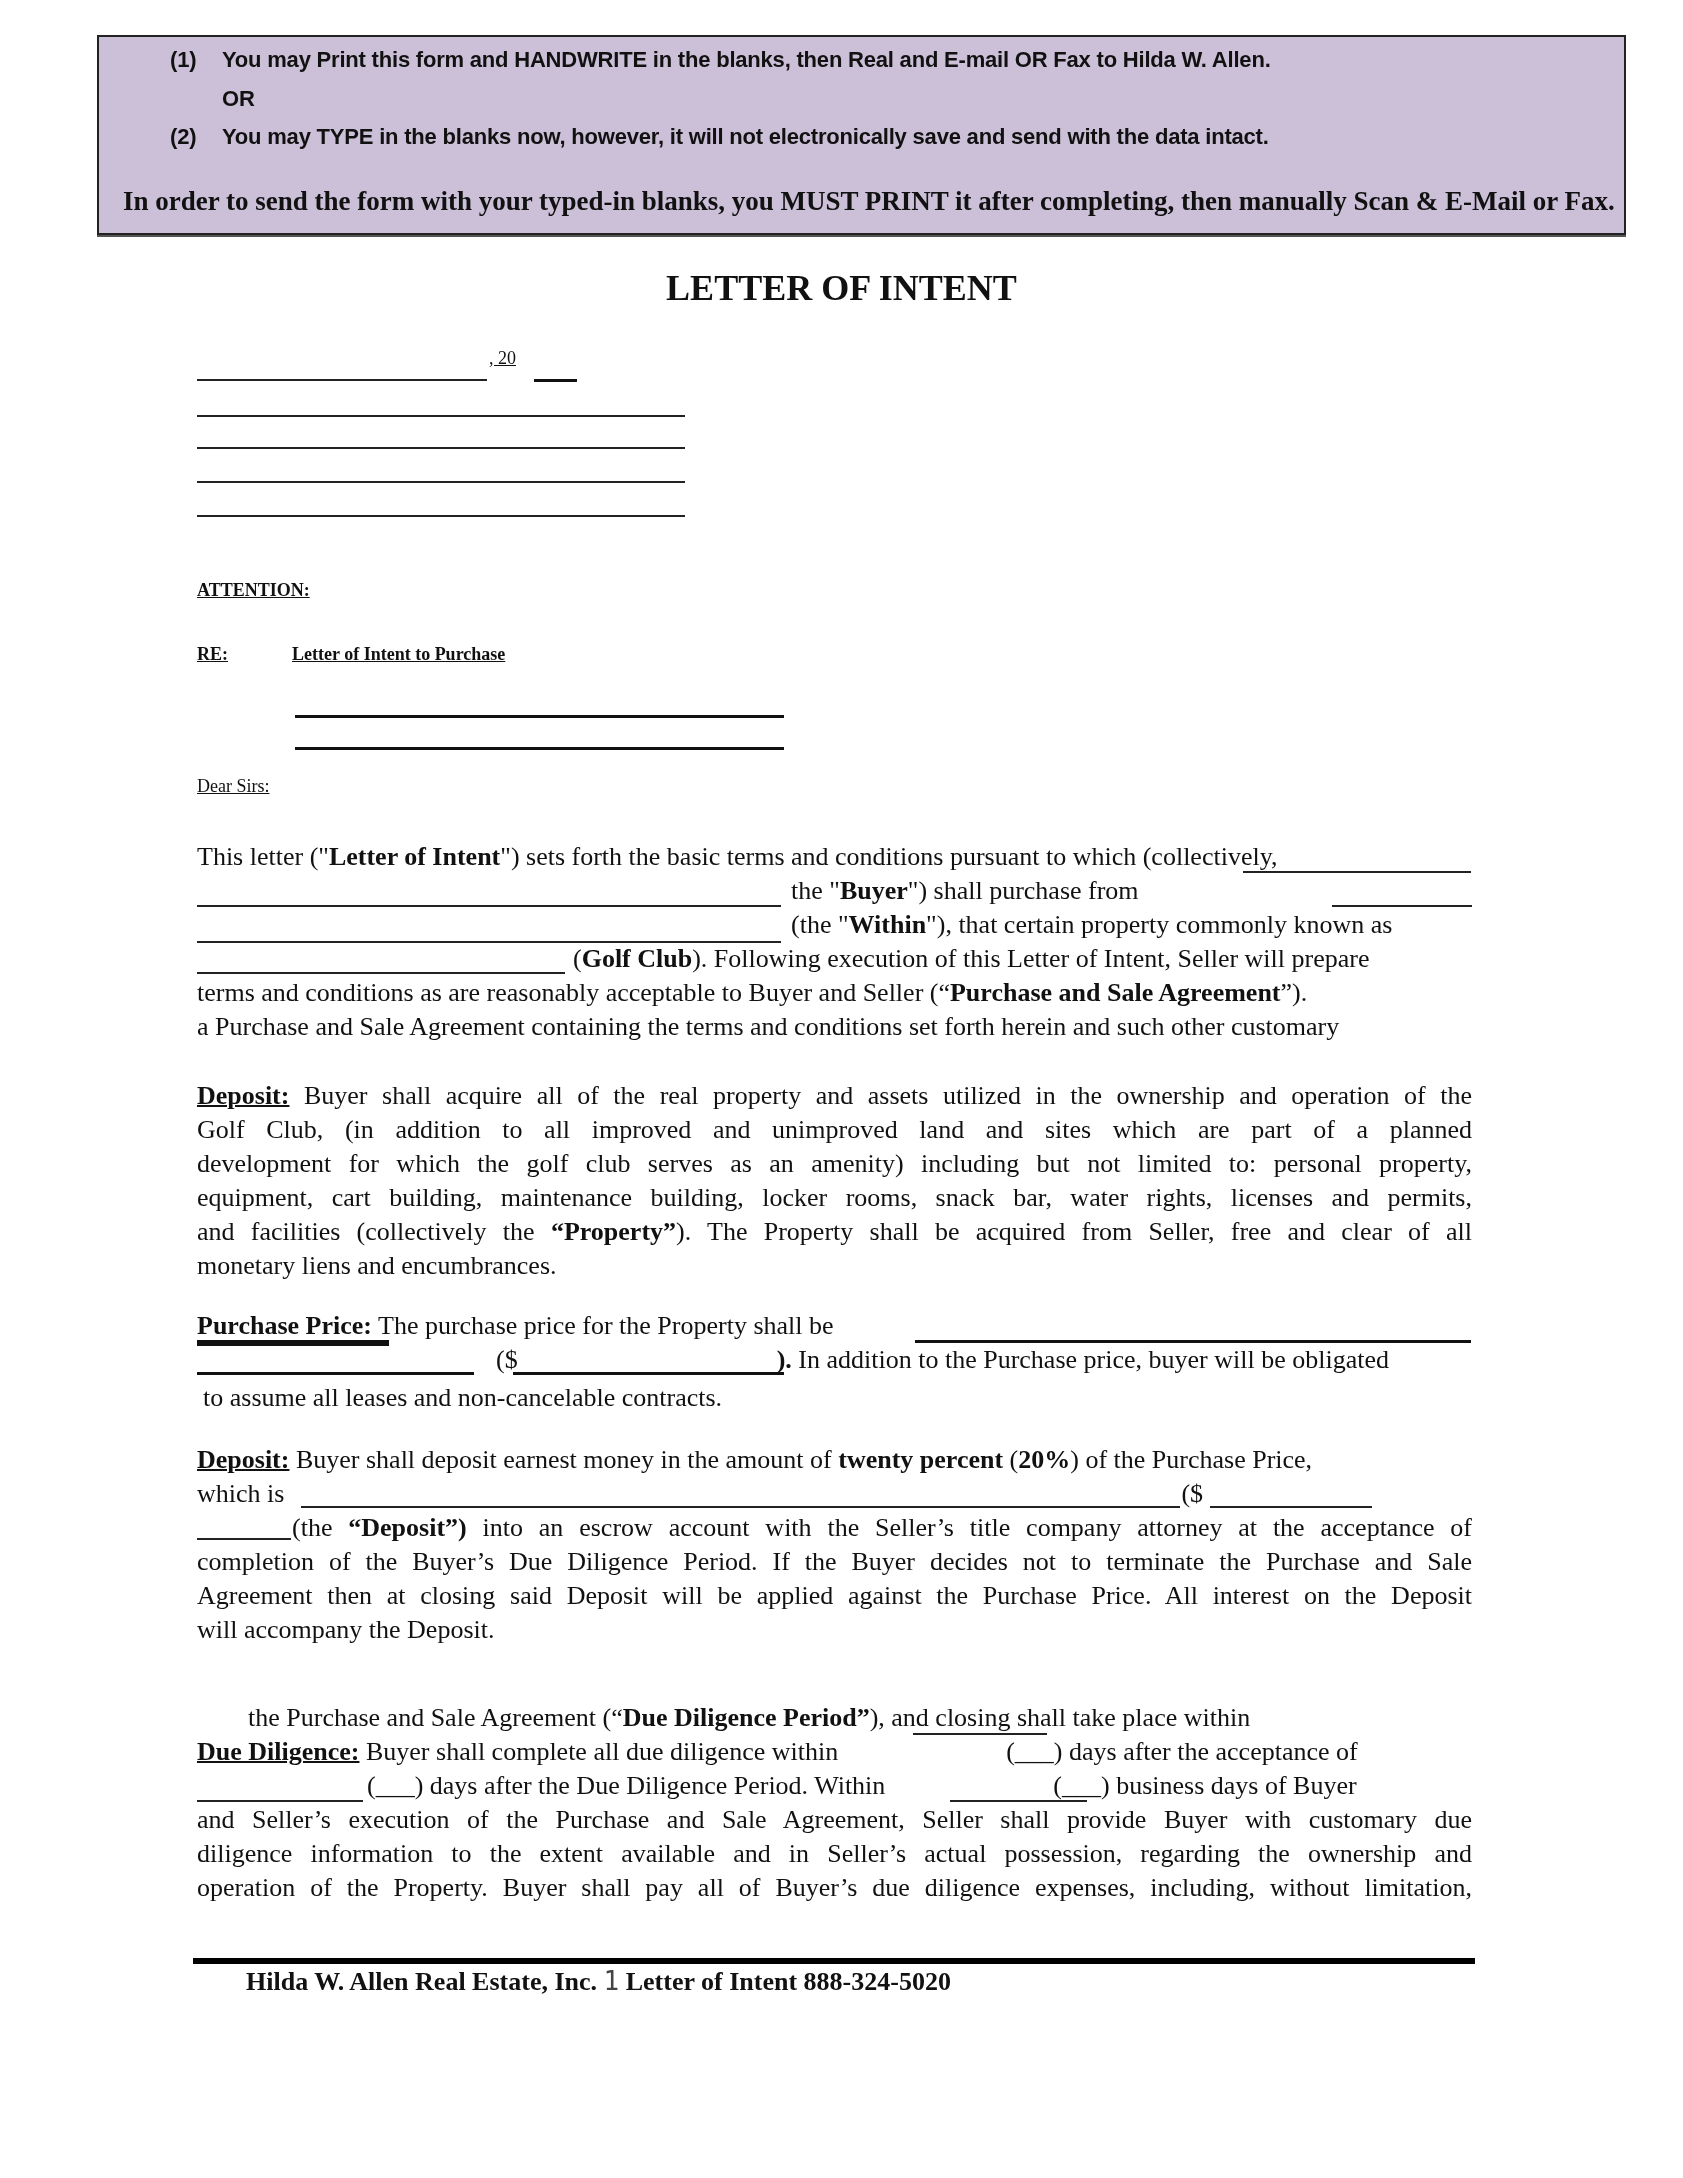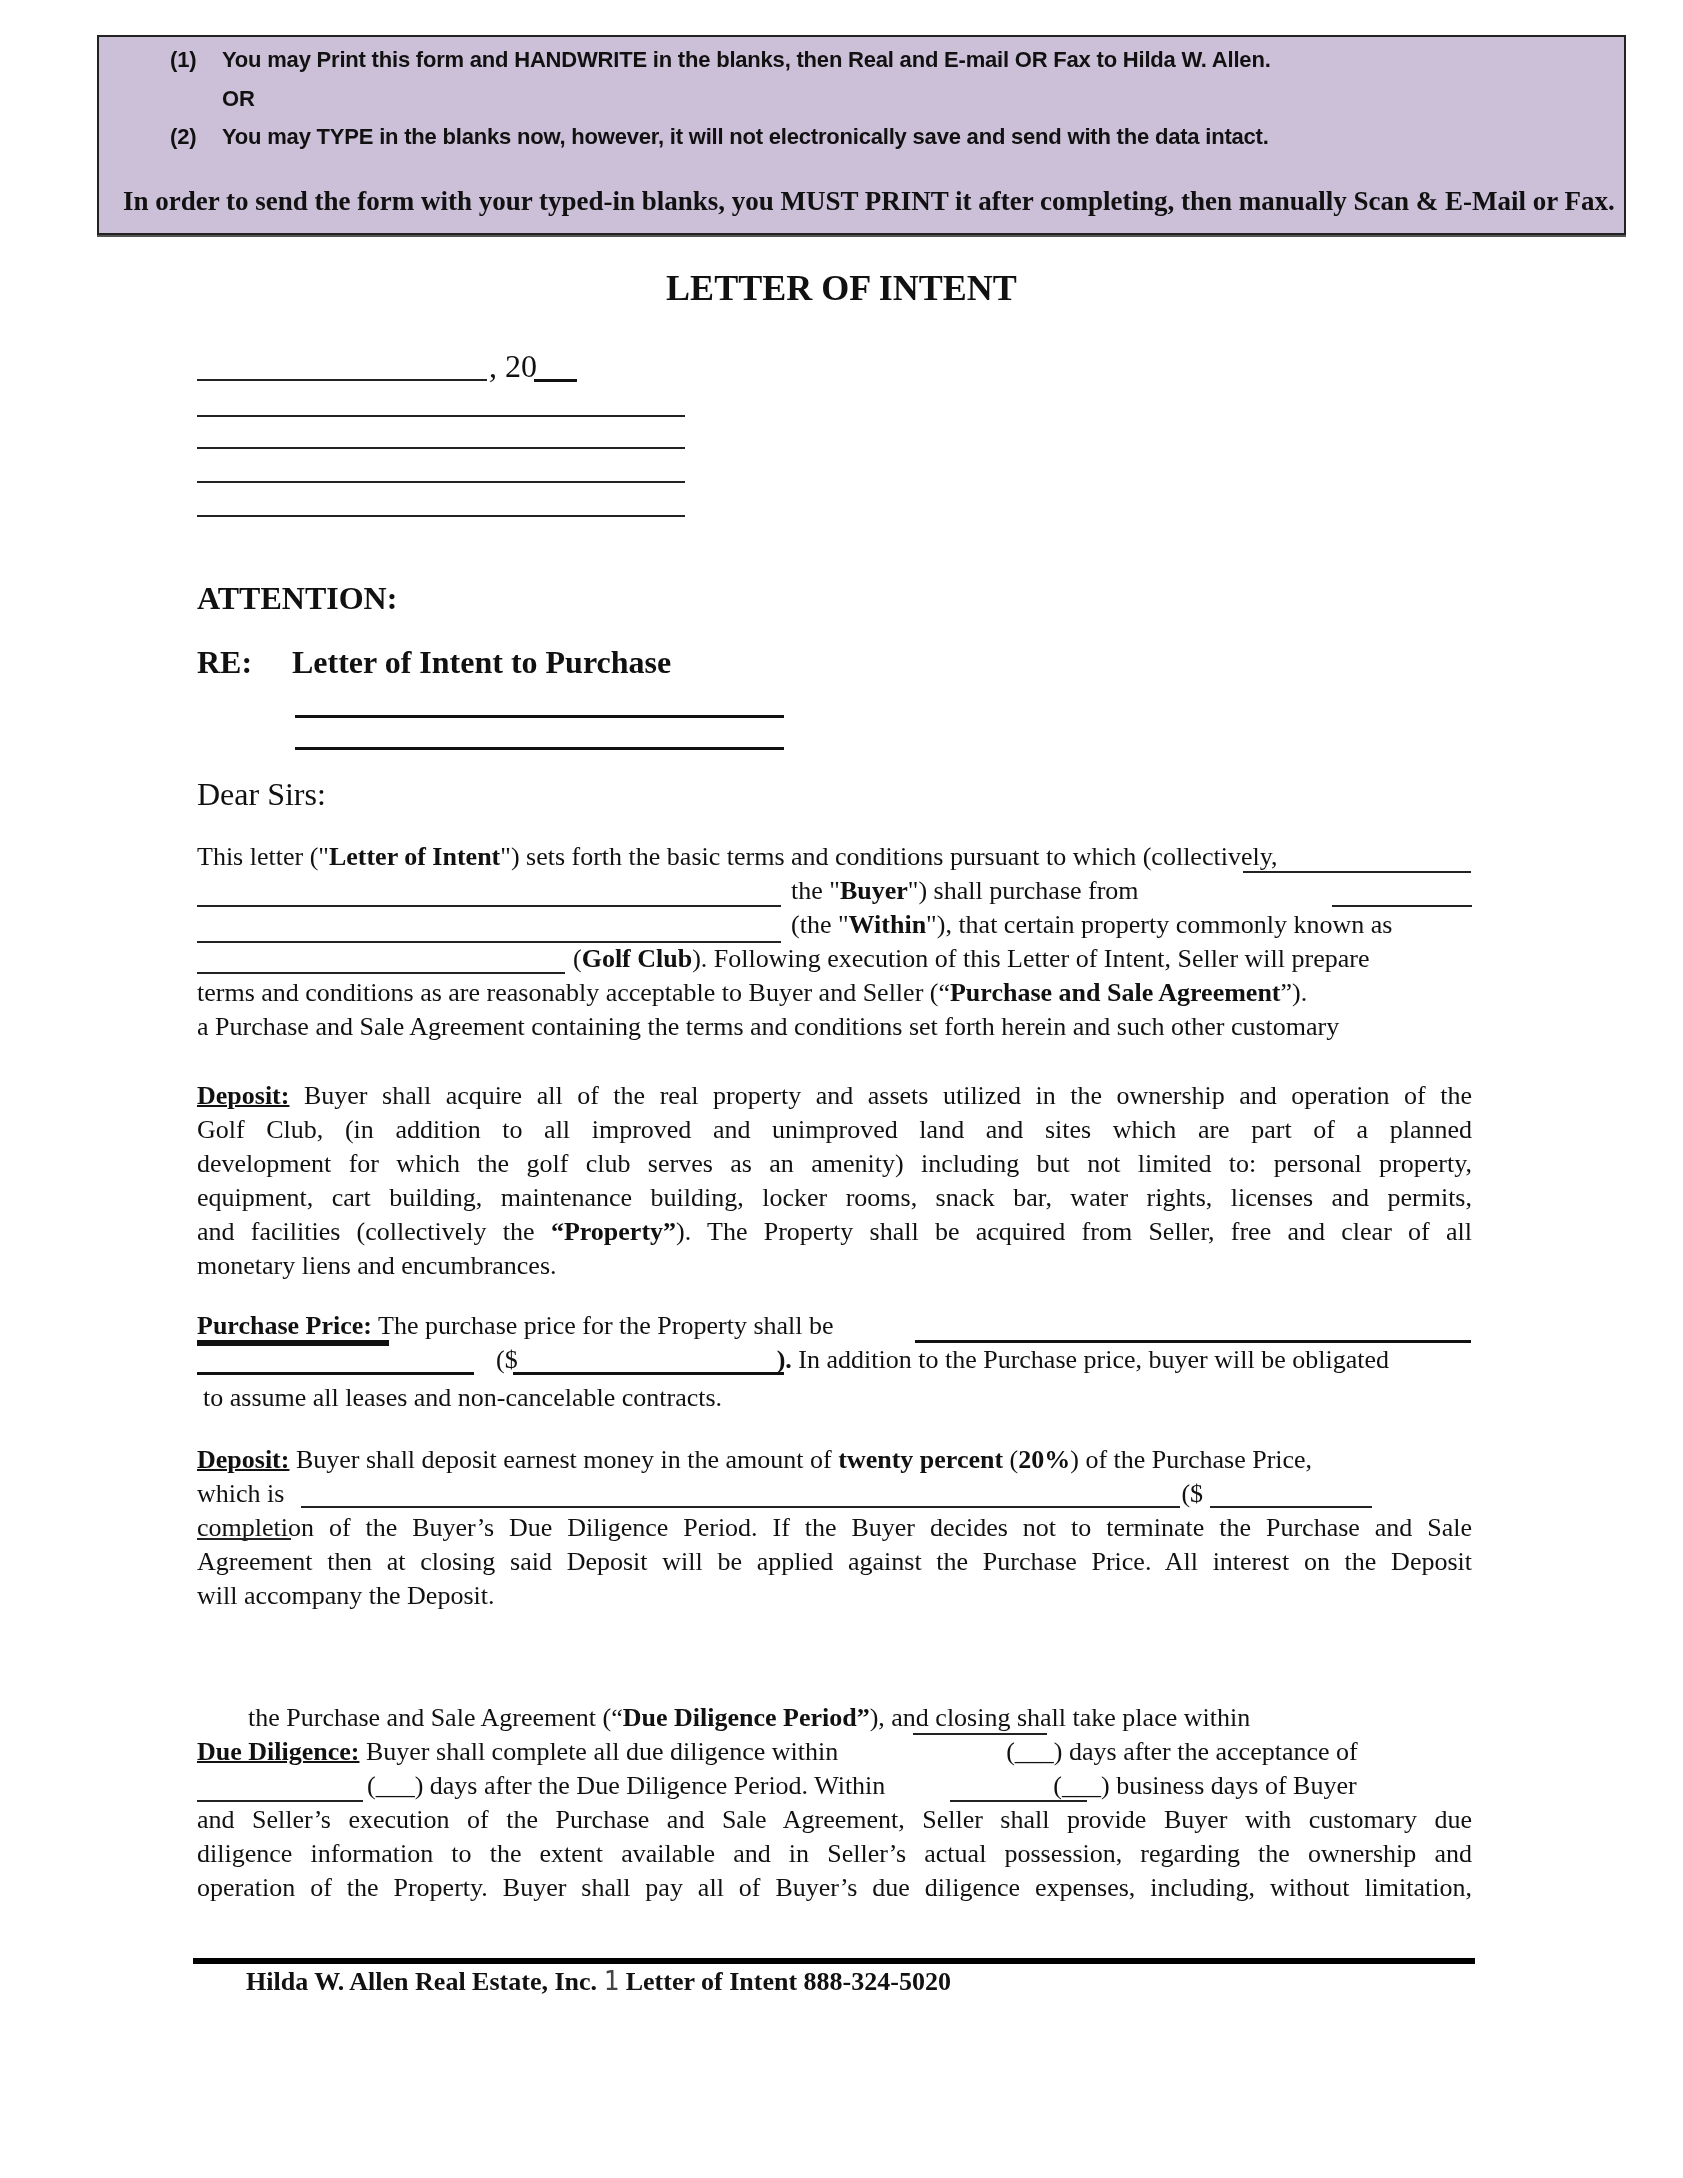--- a/index.html
+++ b/index.html
@@ -11,21 +11,21 @@
             font-family:"Liberation Sans","DejaVu Sans",sans-serif; }
   .notice .item { position:absolute; font-weight:bold; font-size:22px; letter-spacing:-0.2px; color:#111; }
   .notice .num { position:absolute; left:71px; }
   .notice .txt { position:absolute; left:123px; white-space:nowrap; }
   .notice .footer { position:absolute; left:24px; top:149px; font-family:Liberation Serif, serif;
                     font-weight:bold; font-size:27px; white-space:nowrap; }
   .title { position:absolute; left:0; width:1683px; top:267px; text-align:center;
            font-weight:bold; font-size:36px; }
   .line { position:absolute; height:0; border-top:2px solid #222; }
   .line.thick { border-top:3px solid #111; }
-  .txt26 { font-size:32px; white-space:nowrap; }
+  .txt26 { font-size:18px; white-space:nowrap;text-decoration:underline; }
   .bold { font-weight:bold; }
   .u { text-decoration:underline; text-decoration-thickness:2px; }
   .para { position:absolute; left:197px; width:1275px; font-size:26px; line-height:34px; text-align:justify; }
   .para .row { display:block; white-space:nowrap; }
   .para .jrow { display:block; text-align:justify; text-align-last:justify; white-space:normal; }
   .footerbar { position:absolute; left:193px; top:1958px; width:1282px; height:6px; background:#000; }
   .footer-text { position:absolute; left:246px; top:1966px; font-weight:bold; font-size:26px; white-space:nowrap; }
   .footer-text .pg { font-weight:normal; font-family:"DejaVu Sans Mono",monospace; font-size:26px; color:#444; }
 </style>
 </head>
@@ -104,20 +104,21 @@
   <span class="row" style="padding-left:6px; margin-top:4px;">to assume all leases and non-cancelable contracts.</span>
 </div>
 <div class="line thick" style="left:197px; top:1340px; width:192px; border-top-width:6px;"></div>
 <div class="line thick" style="left:915px; top:1340px; width:556px;"></div>
 <div class="line thick" style="left:197px; top:1372px; width:277px;"></div>
 <div class="line thick" style="left:513px; top:1372px; width:271px;"></div>
 
 <div class="para" style="top:1443px;">
   <span class="row"><span class="bold u">Deposit:</span> <span>Buyer shall deposit earnest money in the amount of </span><span class="bold">twenty percent</span><span> (</span><span class="bold">20%</span><span>) of the Purchase Price,</span></span>
   <span class="row"><span>which is</span><span style="display:inline-block; width:897px;"></span><span>($</span></span>
+  <span class="jrow" style="padding-left:95px;"><span>(the </span><span class="bold">“Deposit”)</span><span> into an escrow account with the Seller’s title company attorney at the acceptance of</span></span>
   <span class="jrow">completion of the Buyer’s Due Diligence Period. If the Buyer decides not to terminate the Purchase and Sale</span>
   <span class="jrow">Agreement then at closing said Deposit will be applied against the Purchase Price. All interest on the Deposit</span>
   <span class="row">will accompany the Deposit.</span>
 </div>
 <div class="line" style="left:301px; top:1506px; width:879px;"></div>
 <div class="line" style="left:1210px; top:1506px; width:162px;"></div>
 <div class="line" style="left:197px; top:1538px; width:94px;"></div>
 
 <div class="para" style="top:1701px;">
   <span class="row" style="padding-left:51px;"><span>the  Purchase  and Sale  Agreement  (“</span><span class="bold">Due  Diligence Period”</span><span>),  and closing shall  take  place  within</span></span>

